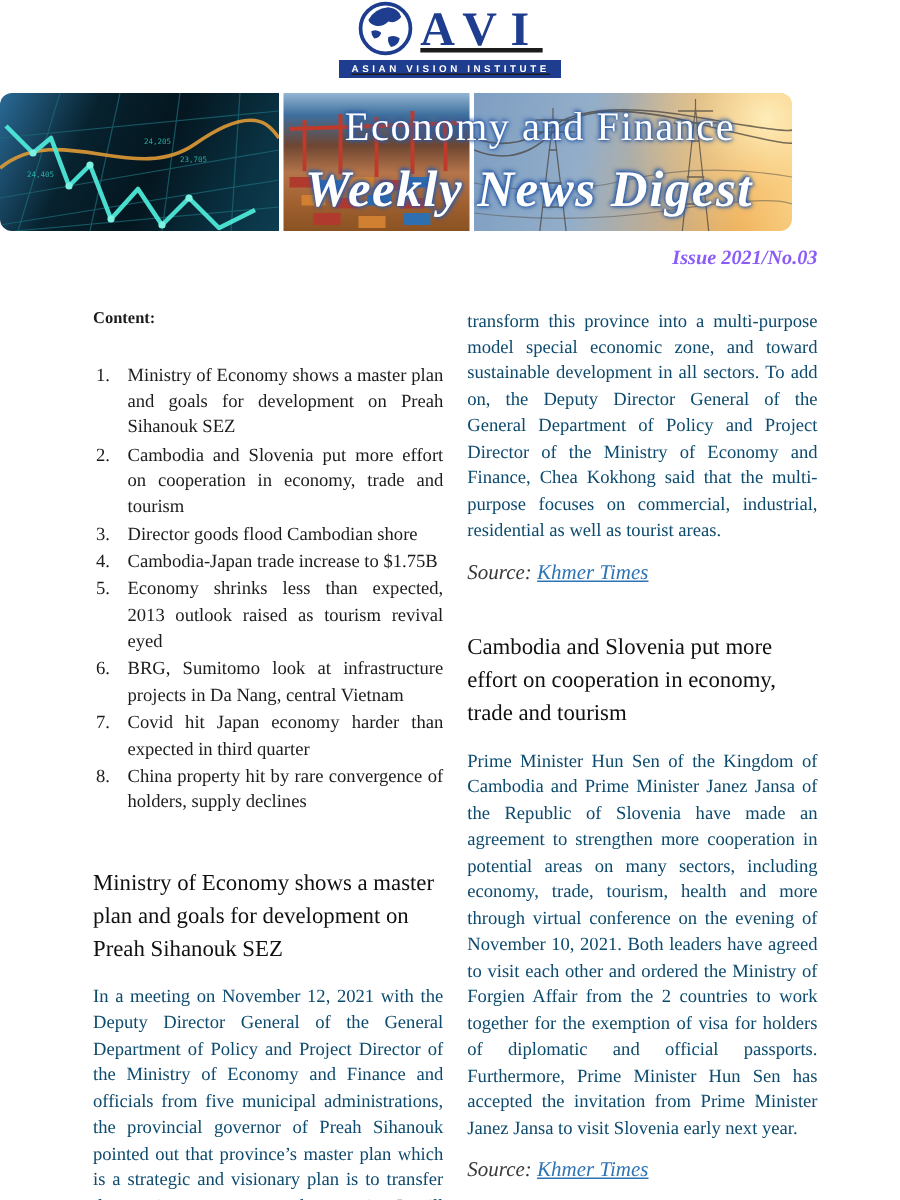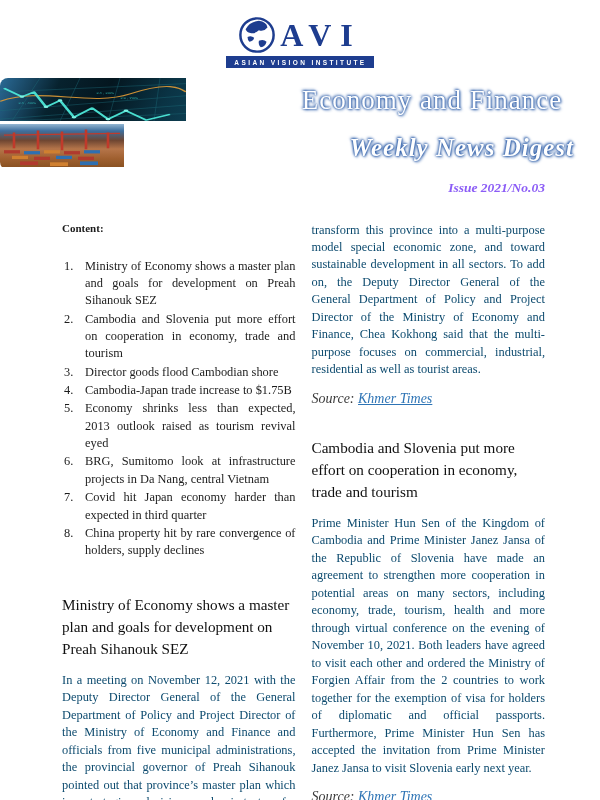--- a/index.html
+++ b/index.html
@@ -6,40 +6,40 @@
   html, body { background: #ffffff; }
   body {
     width: 600px; height: 800px;
     font-family: "Liberation Serif", serif;
     color: #1c1c1c;
     position: relative;
     overflow: hidden;
   }
 
   
-  .logo-wrap { padding-top: 16px; display: flex; flex-direction: column; align-items: center; }
+  .logo-wrap { padding-top: 0; display: flex; flex-direction: column; align-items: center; text-decoration: underline; }
   .logo-row { display: flex; align-items: center; gap: 4px; }
   .logo-acronym {
     font-family: "Liberation Serif", serif;
     font-weight: bold; font-size: 32px; letter-spacing: 9px;
     color: #1e3d8f; line-height: 1;
   }
   .logo-bar {
     margin-top: 2px; background: #1e3d8f; color: #ffffff;
     font-family: "Liberation Sans", sans-serif;
     font-size: 6.5px; font-weight: bold; letter-spacing: 2.4px;
     padding: 2.5px 7px 2px 8px; white-space: nowrap;
   }
 
   
   .banner {
-    margin-top: 10px; height: 92px; width: 600px;
+    margin-top: 10px; height: 92px; width: 528px;
     display: flex; gap: 3px;
     border-radius: 8px; overflow: hidden;
-    position: relative; background: #fff; flex-direction: column;
+    position: relative; background: #fff;
   }
   .banner-left {
     width: 186px; height: 100%;
     background: linear-gradient(115deg, #2a6a96 0%, #07222e 30%, #04161f 55%, #0a3344 85%, #0d3d50 100%);
     position: relative;
   }
   .banner-mid {
     width: 124px; height: 100%;
     background: linear-gradient(to bottom, #93b6d2 0%, #3e6f9e 16%, #6e4632 38%, #b5754a 58%, #a06030 80%, #8a5222 100%);
     position: relative;
@@ -54,21 +54,21 @@
   .banner svg { position: absolute; inset: 0; width: 100%; height: 100%; }
   .banner-title {
     position: absolute; top: 7px; right: 18px; width: 300px;
     text-align: center; color: #ffffff; font-size: 27px;
     font-family: "Liberation Serif", serif;
     text-shadow: 0 0 2px #2b5ca8, 1px 1px 3px #2b5ca8, -1px -1px 3px #2b5ca8;
     letter-spacing: 1px;
   }
   .banner-subtitle {
     position: absolute; bottom: 8px; right: 26px;
-    color: #ffffff; font-size: 25px; font-style: italic; font-weight: bold;
+    color: #ffffff; font-size: 34px; font-style: italic; font-weight: bold;
     font-family: "Liberation Serif", serif;
     text-shadow: 0 0 2px #2b5ca8, 1px 1px 3px #2b5ca8, -1px -1px 3px #2b5ca8;
     letter-spacing: 1px;
   }
 
   
   .issue-line {
     margin: 10px 55px 0 0; text-align: right;
     font-size: 13.5px; font-weight: bold; font-style: italic; color: #8b5cf6;
   }

